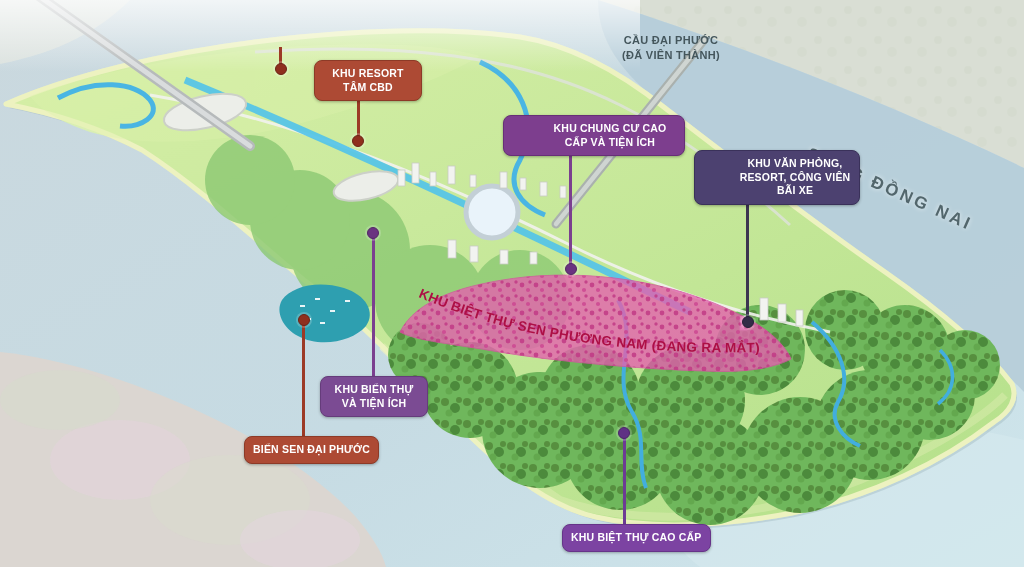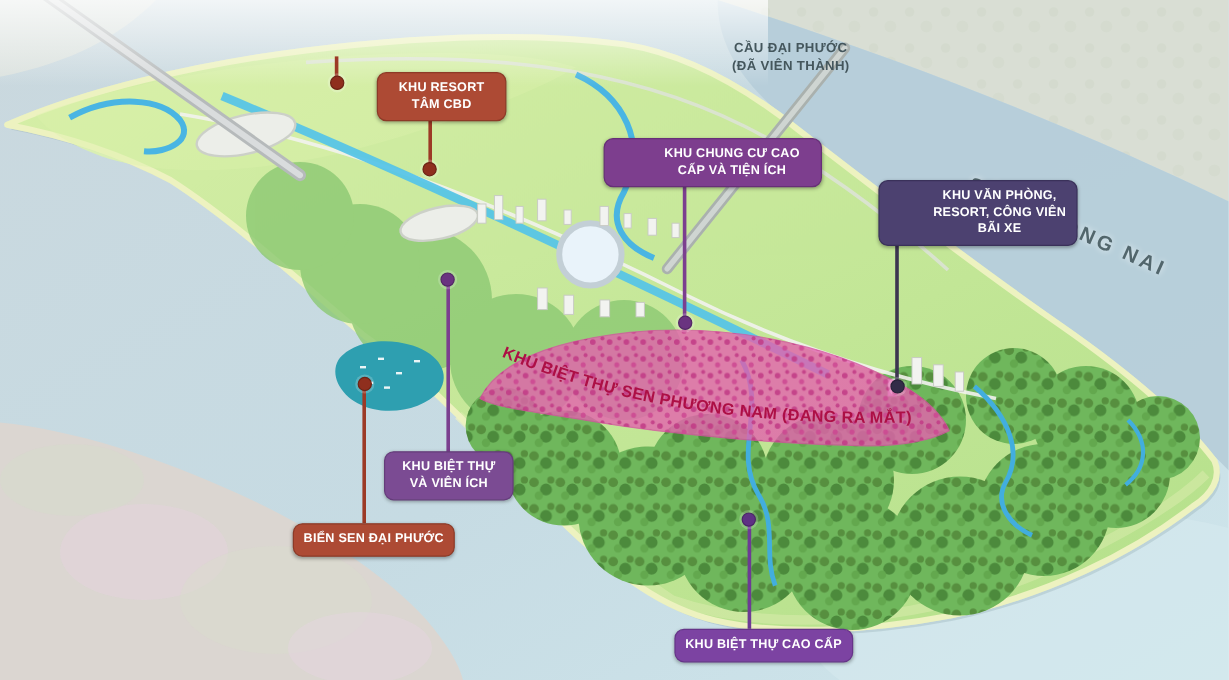--- a/index.html
+++ b/index.html
@@ -243,32 +243,32 @@
   <div class="dot purple" style="left:367px;top:227px;"></div>
   <div class="dot red" style="left:298px;top:314px;"></div>
   <div class="dot violet" style="left:618px;top:427px;"></div>
 
   <div class="callout red" style="left:314px;top:60px;width:90px;">
     <span>KHU RESORT TÂM CBD</span>
   </div>
   <div class="callout purple" style="left:503px;top:115px;width:132px;">
     <span>KHU CHUNG CƯ CAO CẤP VÀ TIỆN ÍCH</span>
   </div>
-  <div class="callout indigo" style="left:732px;top:150px;width:112px;padding-left:44px;">
+  <div class="callout indigo" style="left:694px;top:150px;width:112px;padding-left:44px;">
     <span>KHU VĂN PHÒNG, RESORT, CÔNG VIÊN BÃI XE</span>
   </div>
   <div class="callout plum" style="left:320px;top:376px;width:90px;">
-    <span>KHU BIỆT THỰ VÀ VIÊN ÍCH</span>
+    <span>KHU BIỂN THỰ VÀ TIỆN ÍCH</span>
   </div>
   <div class="callout red one-line" style="left:244px;top:436px;">
     <span>BIỂN SEN ĐẠI PHƯỚC</span>
   </div>
   <div class="callout violet one-line" style="left:562px;top:524px;">
     <span>KHU BIỆT THỰ CAO CẤP</span>
   </div>
 
-  <div class="note" style="left:584px;top:33px;width:150px;">
+  <div class="note" style="left:596px;top:33px;width:150px;">
     <div>CẦU ĐẠI PHƯỚC</div>
     <div>(ĐÃ VIÊN THÀNH)</div>
   </div>
   <div class="river-label" style="left:812px;top:144px;">SÔNG ĐỒNG NAI</div>
 
 </div>
 
 </body></html>

